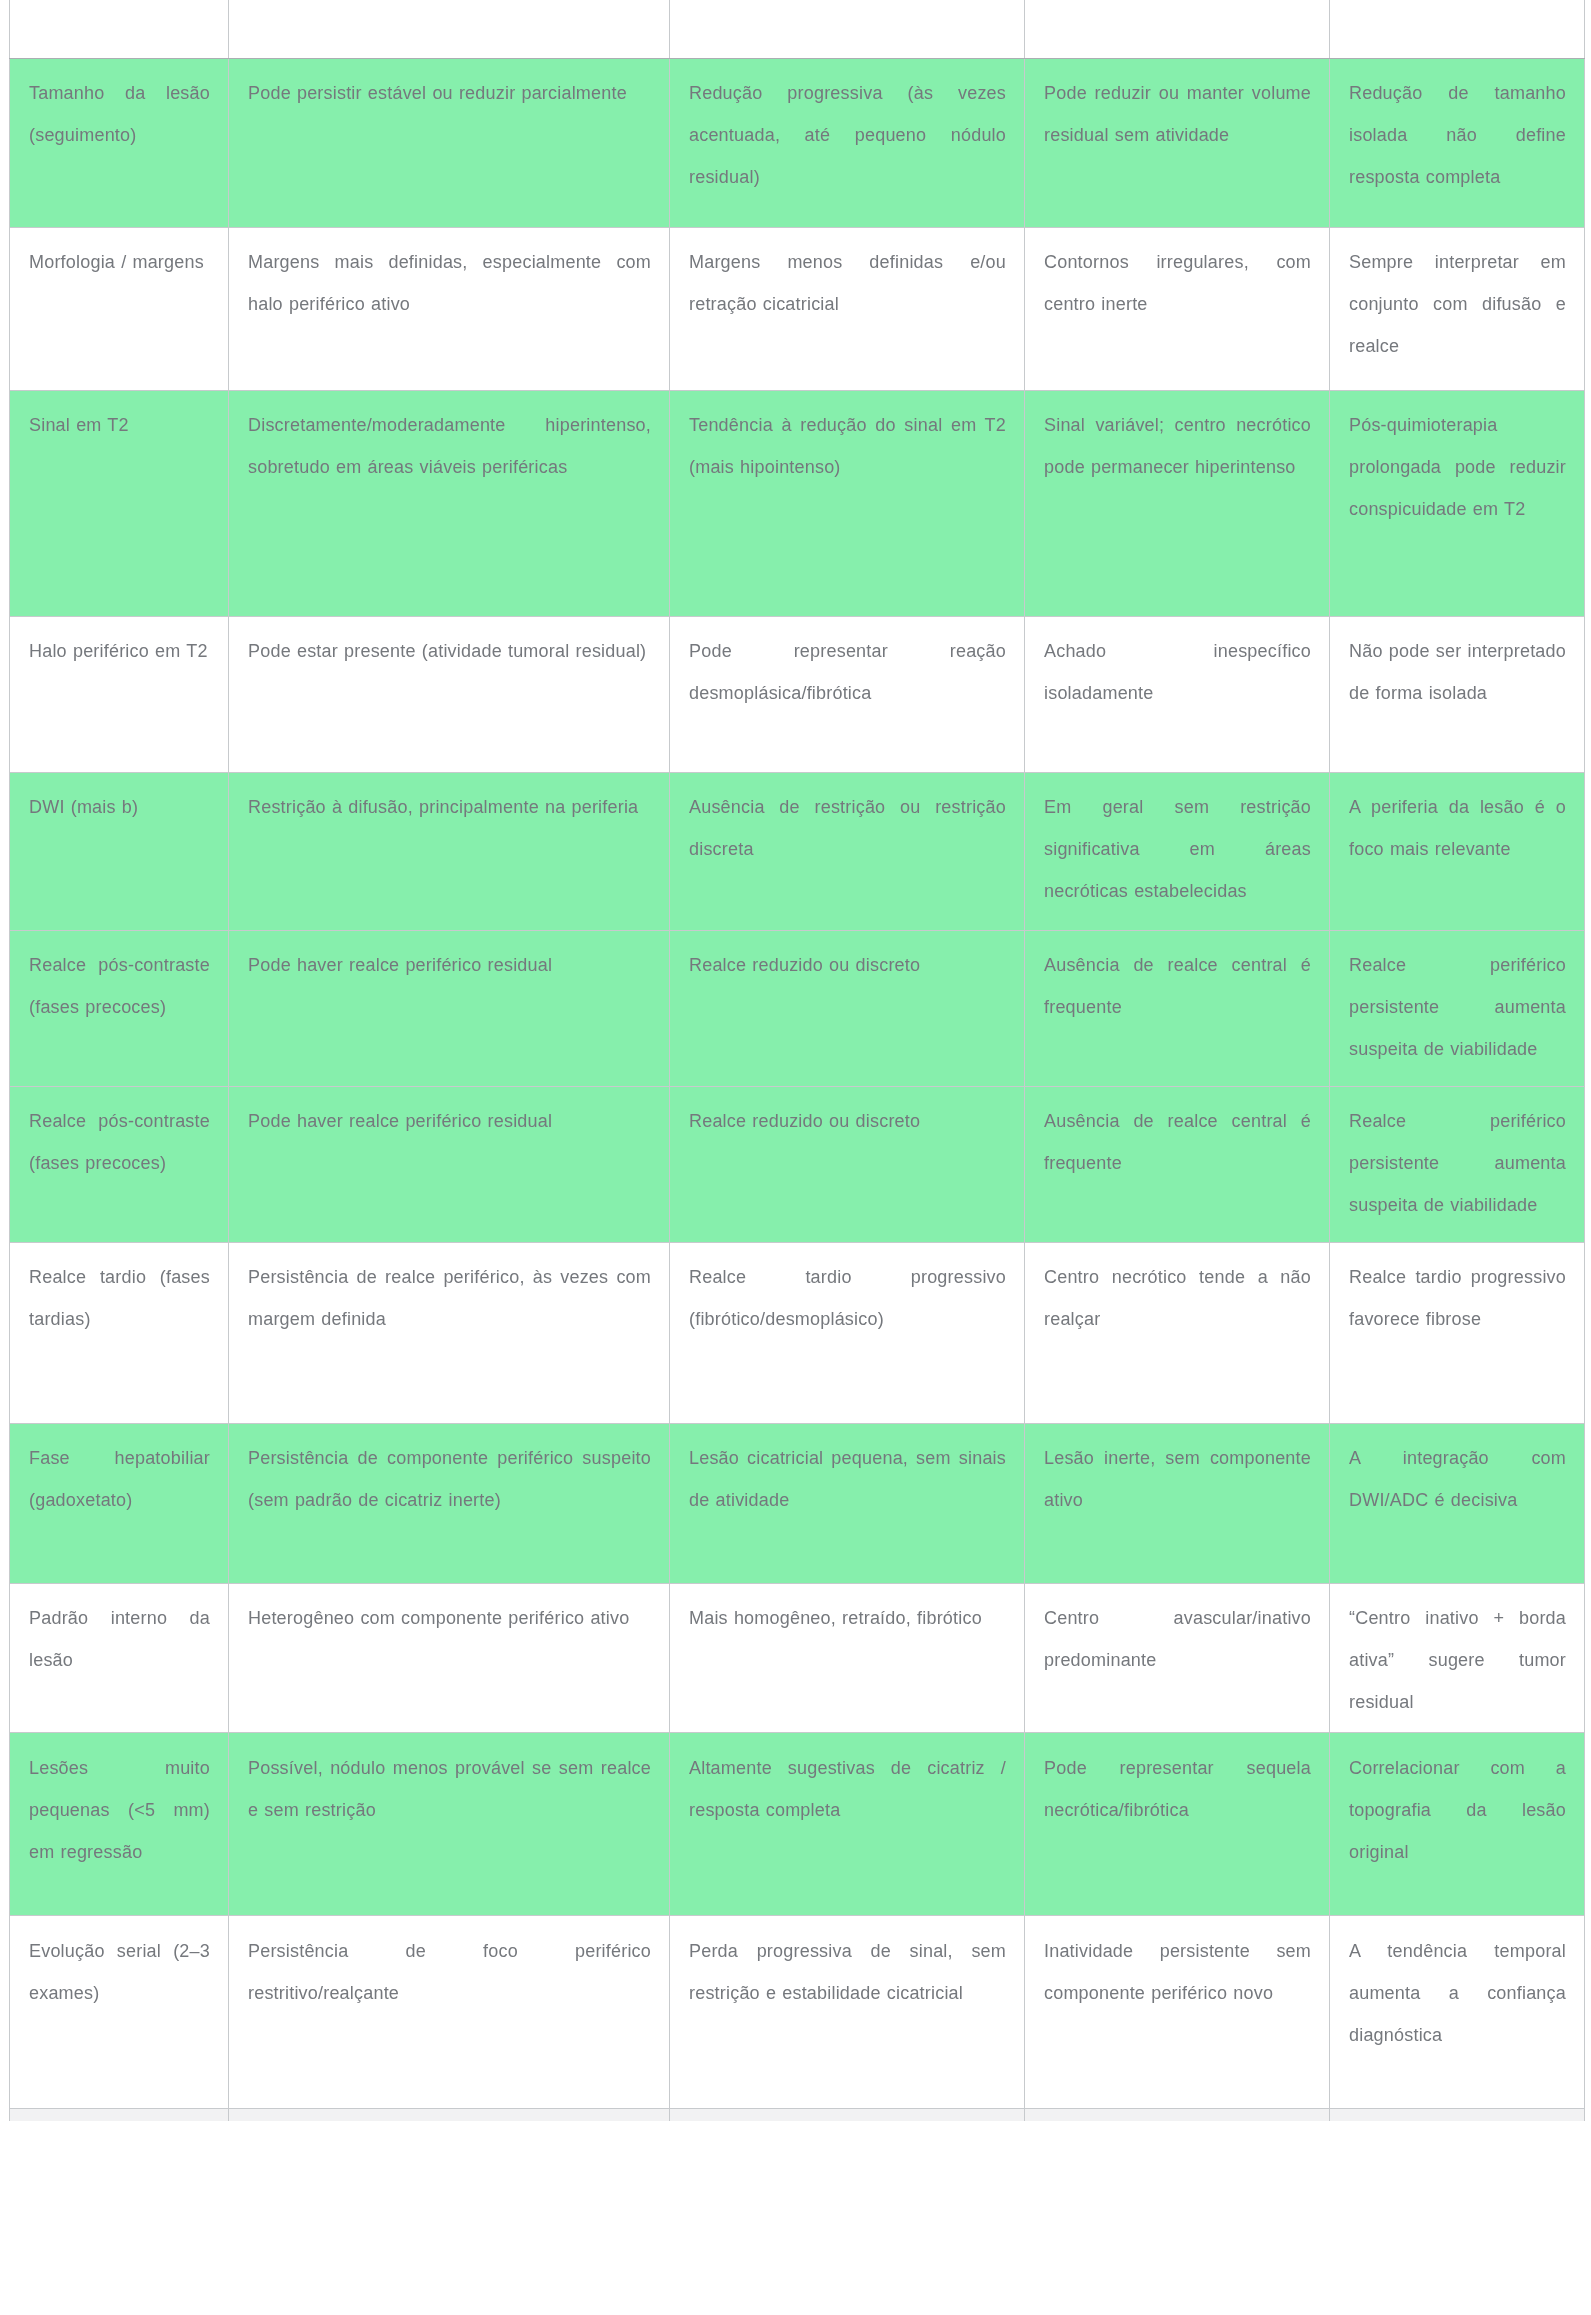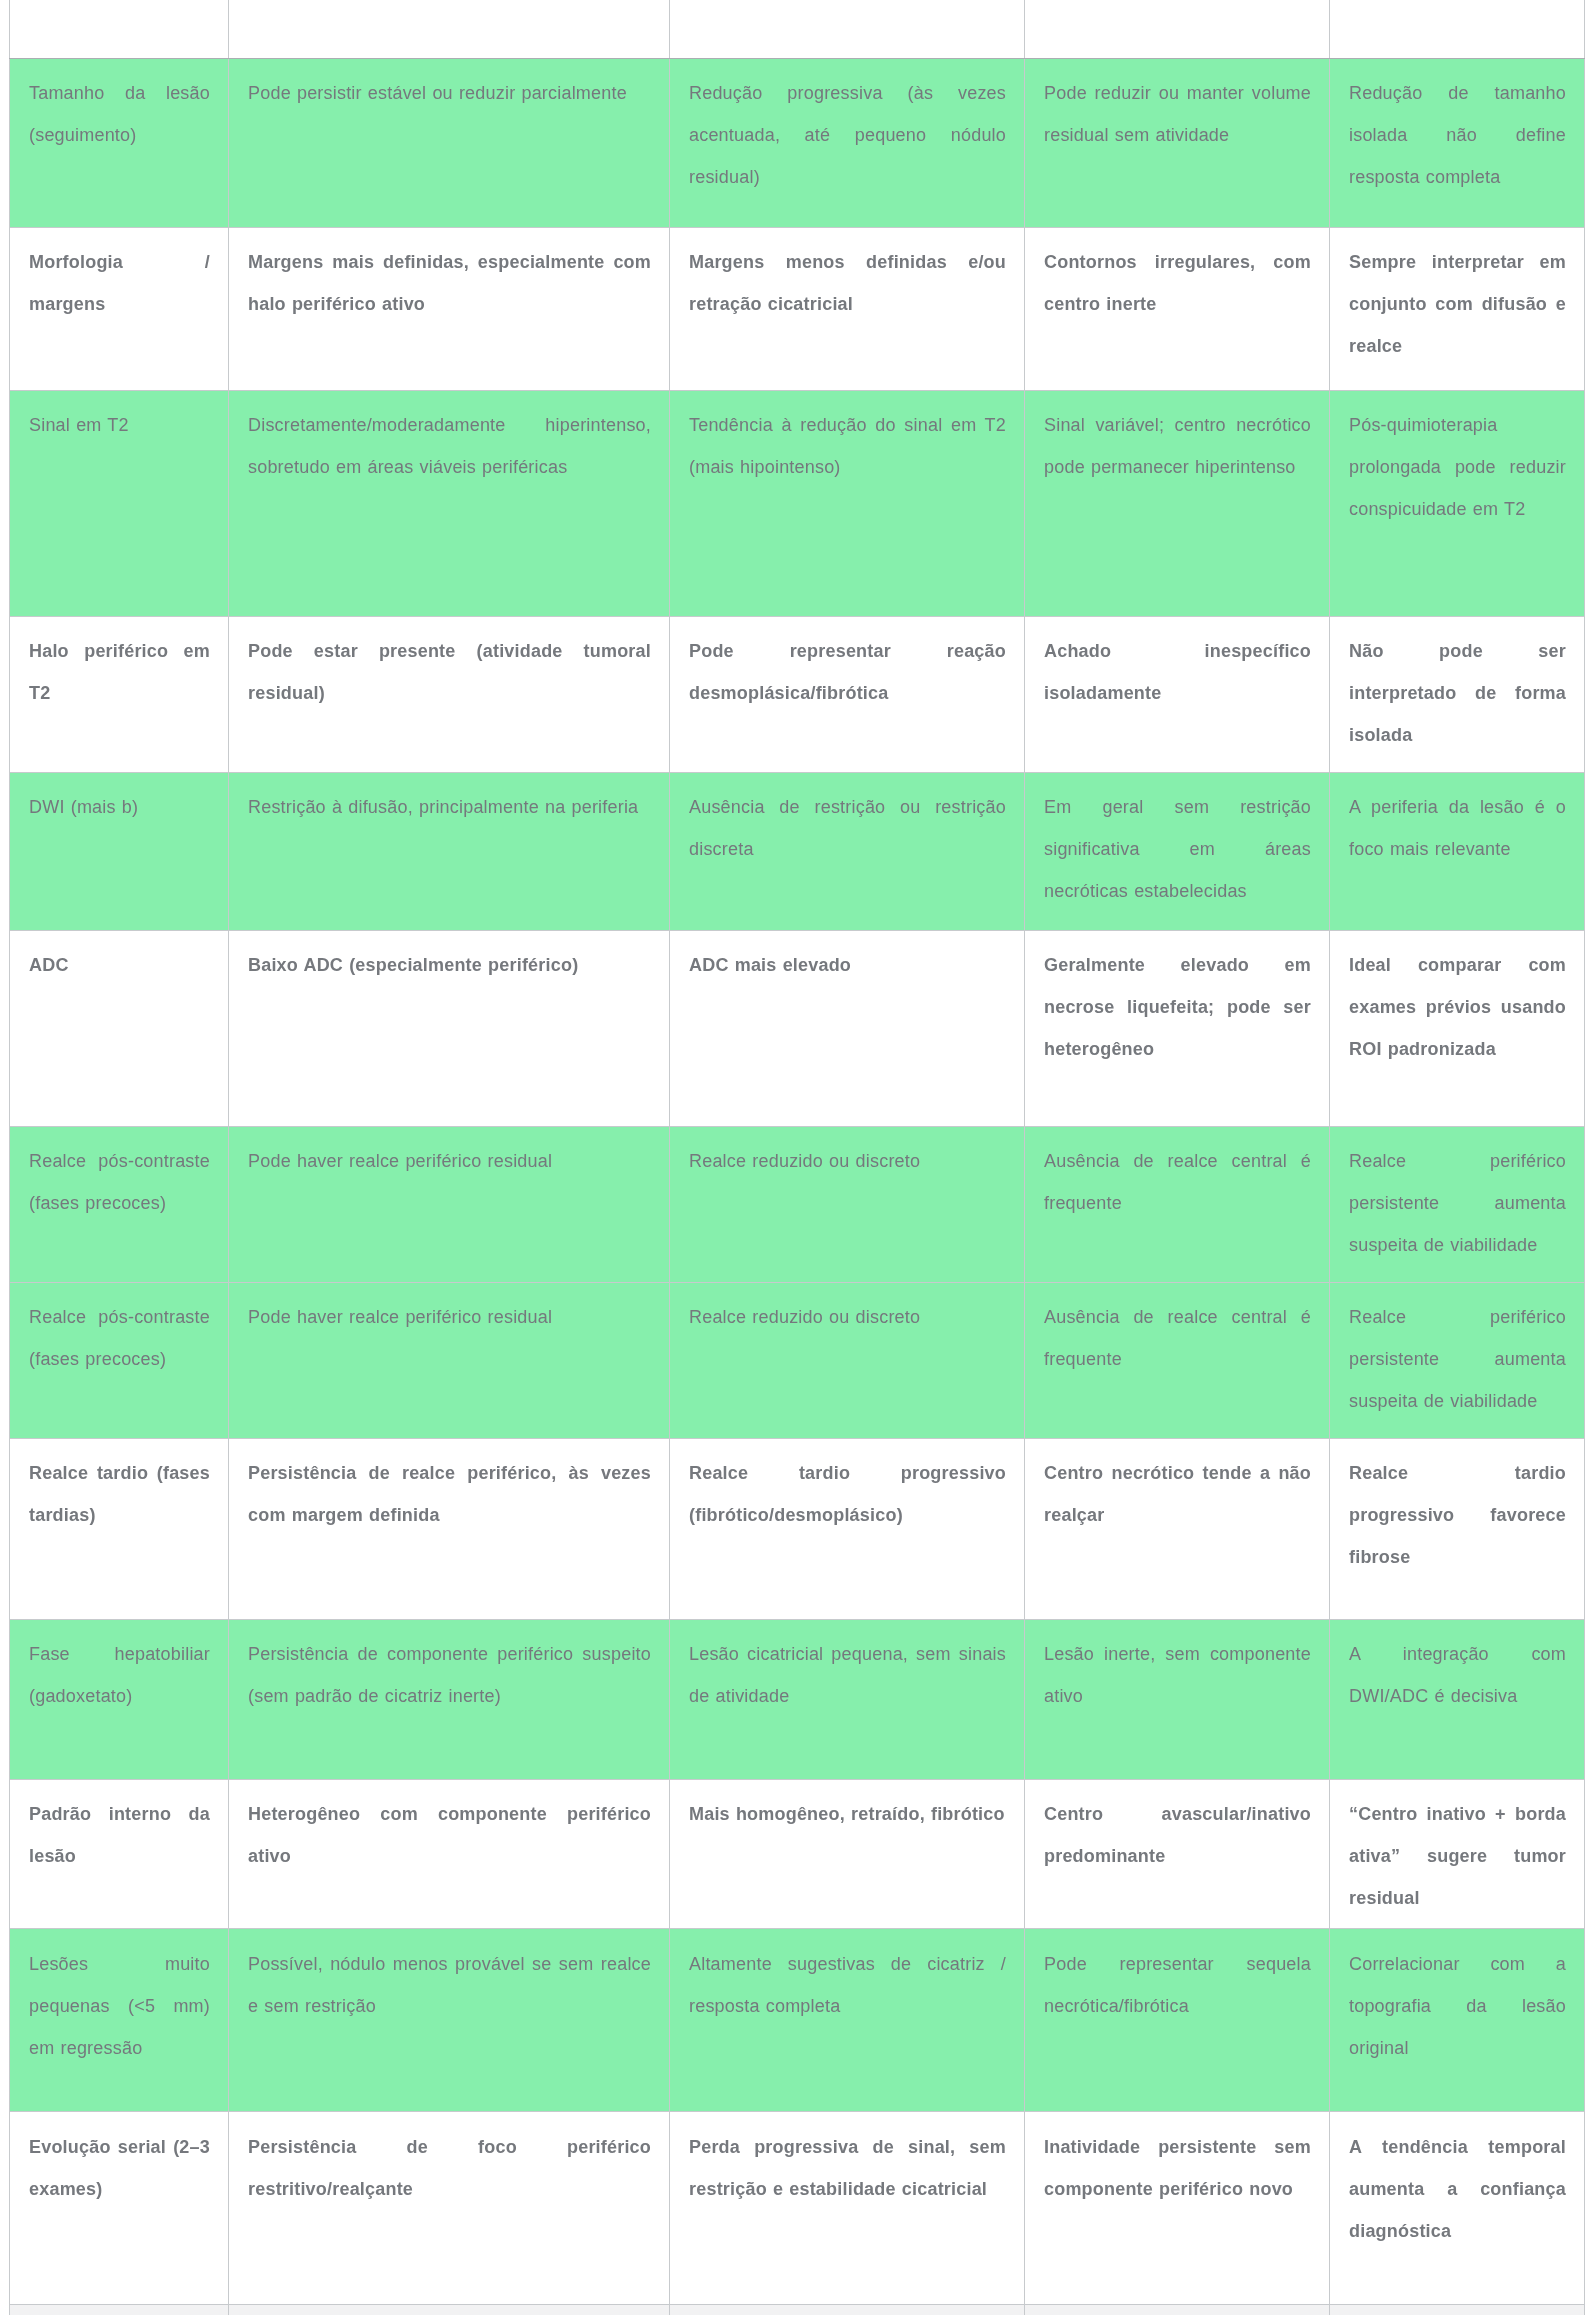--- a/index.html
+++ b/index.html
@@ -30,21 +30,21 @@
     padding: 13.6px 18px 9px 19px;
     color: #75787d;
     font-size: 18px;
     line-height: 42px;
     text-align: justify;
     letter-spacing: 0.2px;
     word-spacing: 0.9px;
     overflow: hidden;
   }
   tr.shade-gray td  { background: #86efac; }
-  tr.shade-white td { background: #ffffff; font-weight: bold; }
+  tr.shade-white td { background: #ffffff; }
 
   
   tr.partial-top    { height: 58px; }
   tr.partial-top td { background: #ffffff; border-top: none; border-bottom: 1.8px solid #abaeb2; padding: 0; }
   tr.partial-bottom    { height: 12.7px; }
   tr.partial-bottom td { background: #f2f2f3; border-bottom: none; padding: 0; }
 
   
   tr.dup td { border-top-color: #ededee; }
 
@@ -112,27 +112,20 @@
     <td>Achado inespecífico isoladamente</td>
     <td>Não pode ser interpretado de forma isolada</td>
   </tr>
         <tr class="shade-gray h4">
     <td class="c-head">DWI (mais b)</td>
     <td>Restrição à difusão, principalmente na periferia</td>
     <td>Ausência de restrição ou restrição discreta</td>
     <td>Em geral sem restrição significativa em áreas necróticas estabelecidas</td>
     <td>A periferia da lesão é o foco mais relevante</td>
   </tr>
-        <tr class="shade-white h5">
-    <td class="c-head">ADC</td>
-    <td>Baixo ADC (especialmente periférico)</td>
-    <td>ADC mais elevado</td>
-    <td>Geralmente elevado em necrose liquefeita; pode ser heterogêneo</td>
-    <td>Ideal comparar com exames prévios usando ROI padronizada</td>
-  </tr>
         <tr class="shade-gray h6">
     <td class="c-head">Realce pós-contraste (fases precoces)</td>
     <td>Pode haver realce periférico residual</td>
     <td>Realce reduzido ou discreto</td>
     <td>Ausência de realce central é frequente</td>
     <td>Realce periférico persistente aumenta suspeita de viabilidade</td>
   </tr>
         <tr class="shade-gray h7 dup">
     <td class="c-head">Realce pós-contraste (fases precoces)</td>
     <td>Pode haver realce periférico residual</td>

